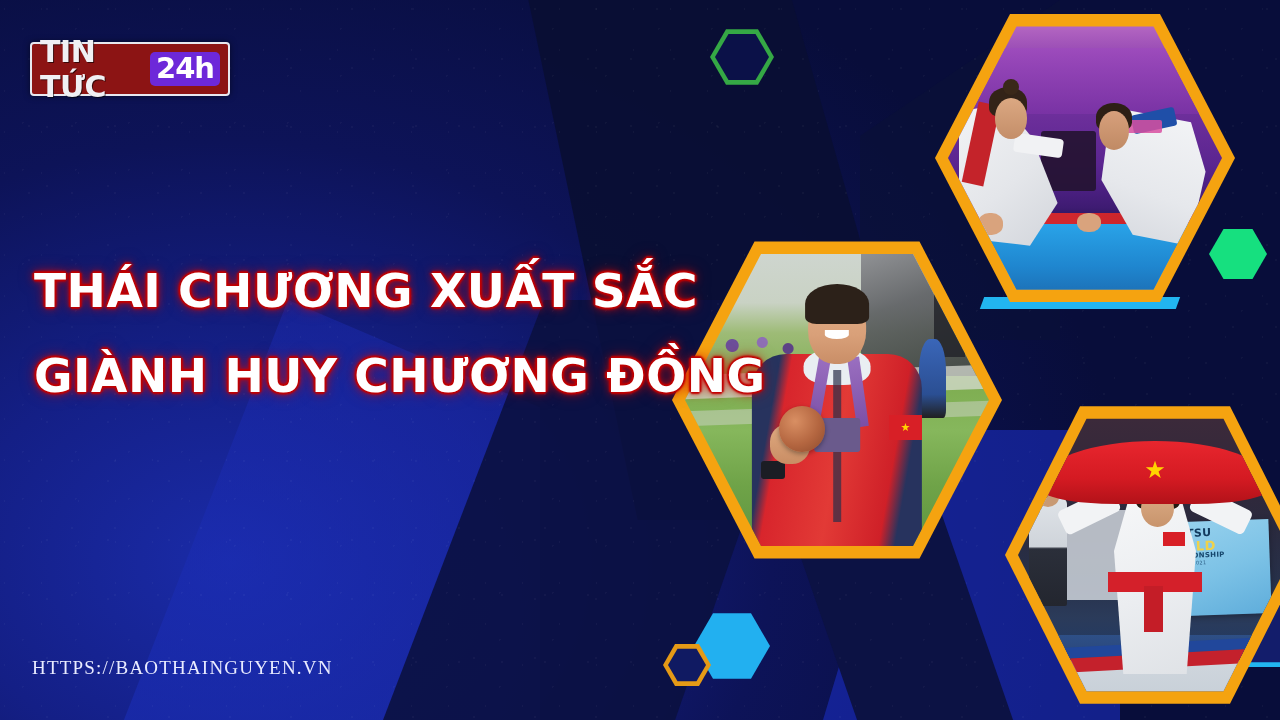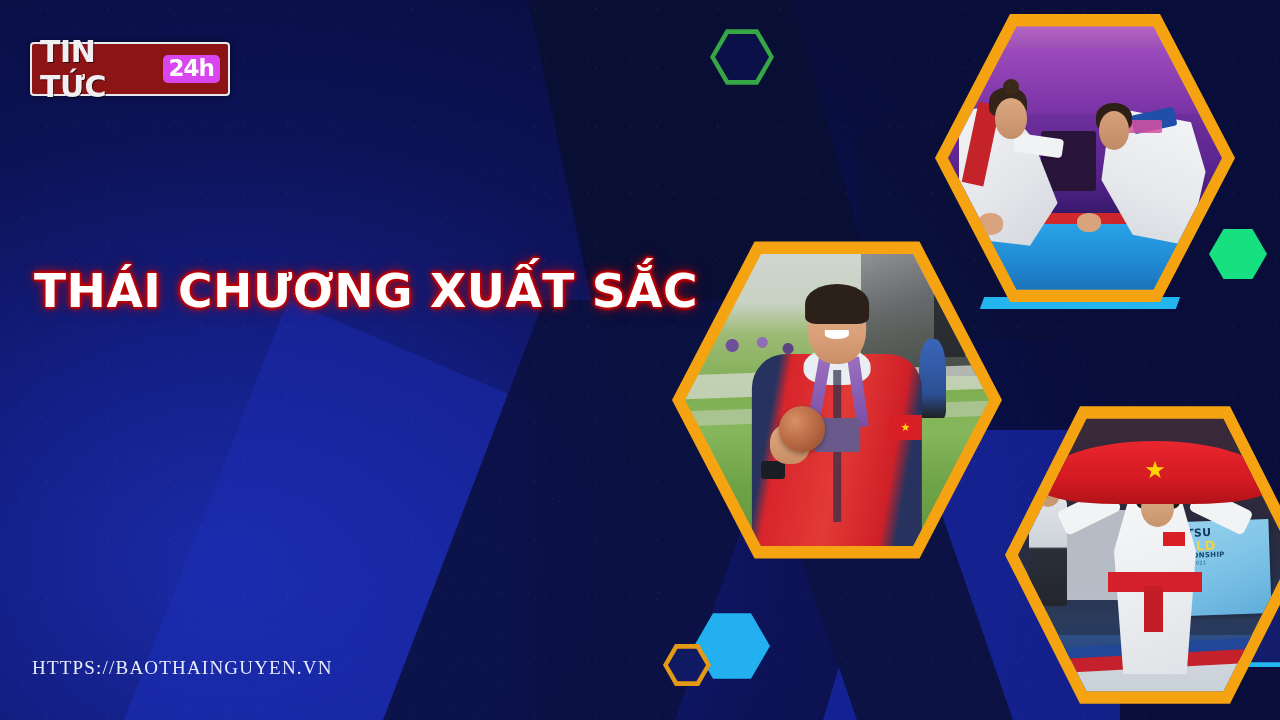--- a/index.html
+++ b/index.html
@@ -81,23 +81,23 @@
   }
   #logo .lg-main {
     color:#f0f0f4;
     font-size:30px; font-weight:bold;
     letter-spacing:-0.5px;
     font-family:"DejaVu Sans", sans-serif;
     flex:1;
     text-shadow:1px 1px 0 rgba(0,0,0,.6);
   }
   #logo .lg-badge {
-    background:#d946ef;
+    background:#6d28d9;
     color:#fff;
-    font-size:23px; font-weight:bold;
+    font-size:29px; font-weight:bold;
     font-family:"DejaVu Sans", sans-serif;
     border-radius:5px;
     padding:1px 6px 2px 6px;
     line-height:1.05;
     letter-spacing:-1px;
   }
 
   
   #headline {
     position:absolute; left:34px; top:248px;
@@ -593,17 +593,18 @@
         <div class="p1-medal"></div>
         <div class="p1-head"></div>
         <div class="p1-hair"></div>
         <div class="p1-smile"></div>
       </div>
     </div>
   </div>
 
   <div id="headline">
     <span class="hl">THÁI CHƯƠNG XUẤT SẮC</span>
+    <span class="hl">GIÀNH HUY CHƯƠNG ĐỒNG</span>
   </div>
 
   <div id="url">HTTPS://BAOTHAINGUYEN.VN</div>
 
 </div>
 
 </body></html>

